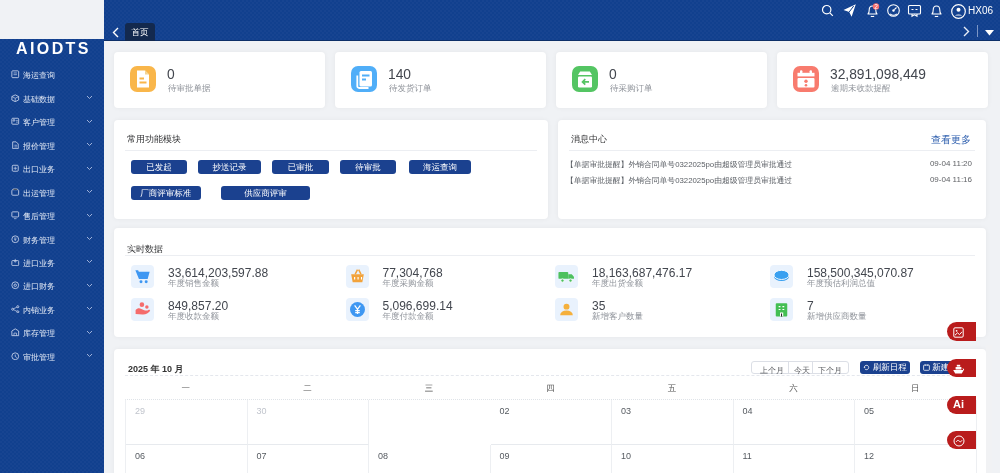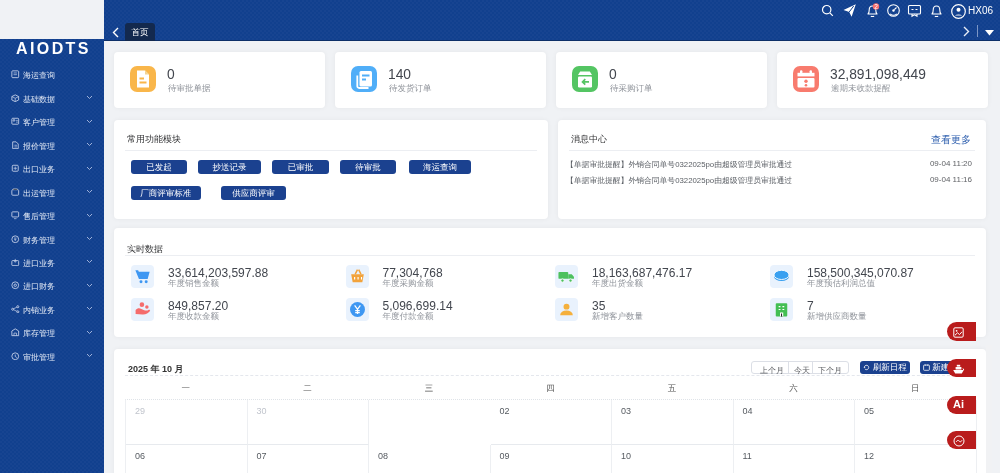--- a/index.html
+++ b/index.html
@@ -269,21 +269,21 @@
     </div>
     <div class="card" style="left:10px;top:78.5px;width:434px;height:99px">
       <div class="ctitle">常用功能模块</div>
       <div class="cdiv" style="top:30px"></div>
       <div class="fbtn" style="left:17px;top:40px;width:56px">已发起</div>
       <div class="fbtn" style="left:84px;top:40px;width:63px">抄送记录</div>
       <div class="fbtn" style="left:158px;top:40px;width:57px">已审批</div>
       <div class="fbtn" style="left:226px;top:40px;width:56px">待审批</div>
       <div class="fbtn" style="left:295px;top:40px;width:62px">海运查询</div>
       <div class="fbtn" style="left:17px;top:66px;width:69.5px">厂商评审标准</div>
-      <div class="fbtn" style="left:107px;top:66px;width:65px">供应商评审</div>
+      <div class="fbtn" style="left:107px;top:66px;width:89px">供应商评审</div>
     </div>
     <div class="card" style="left:454px;top:78.5px;width:428px;height:99px">
       <div class="ctitle">消息中心</div>
       <div style="position:absolute;right:15px;top:13.5px;font-size:10px;color:#2e5fae">查看更多</div>
       <div class="cdiv" style="top:30px"></div>
       <div class="msg" style="top:39.5px">【单据审批提醒】外销合同单号0322025po由超级管理员审批通过</div>
       <div class="msgt" style="top:39.5px">09-04 11:20</div>
       <div class="msg" style="top:55px">【单据审批提醒】外销合同单号0322025po由超级管理员审批通过</div>
       <div class="msgt" style="top:55px">09-04 11:16</div>
     </div>

